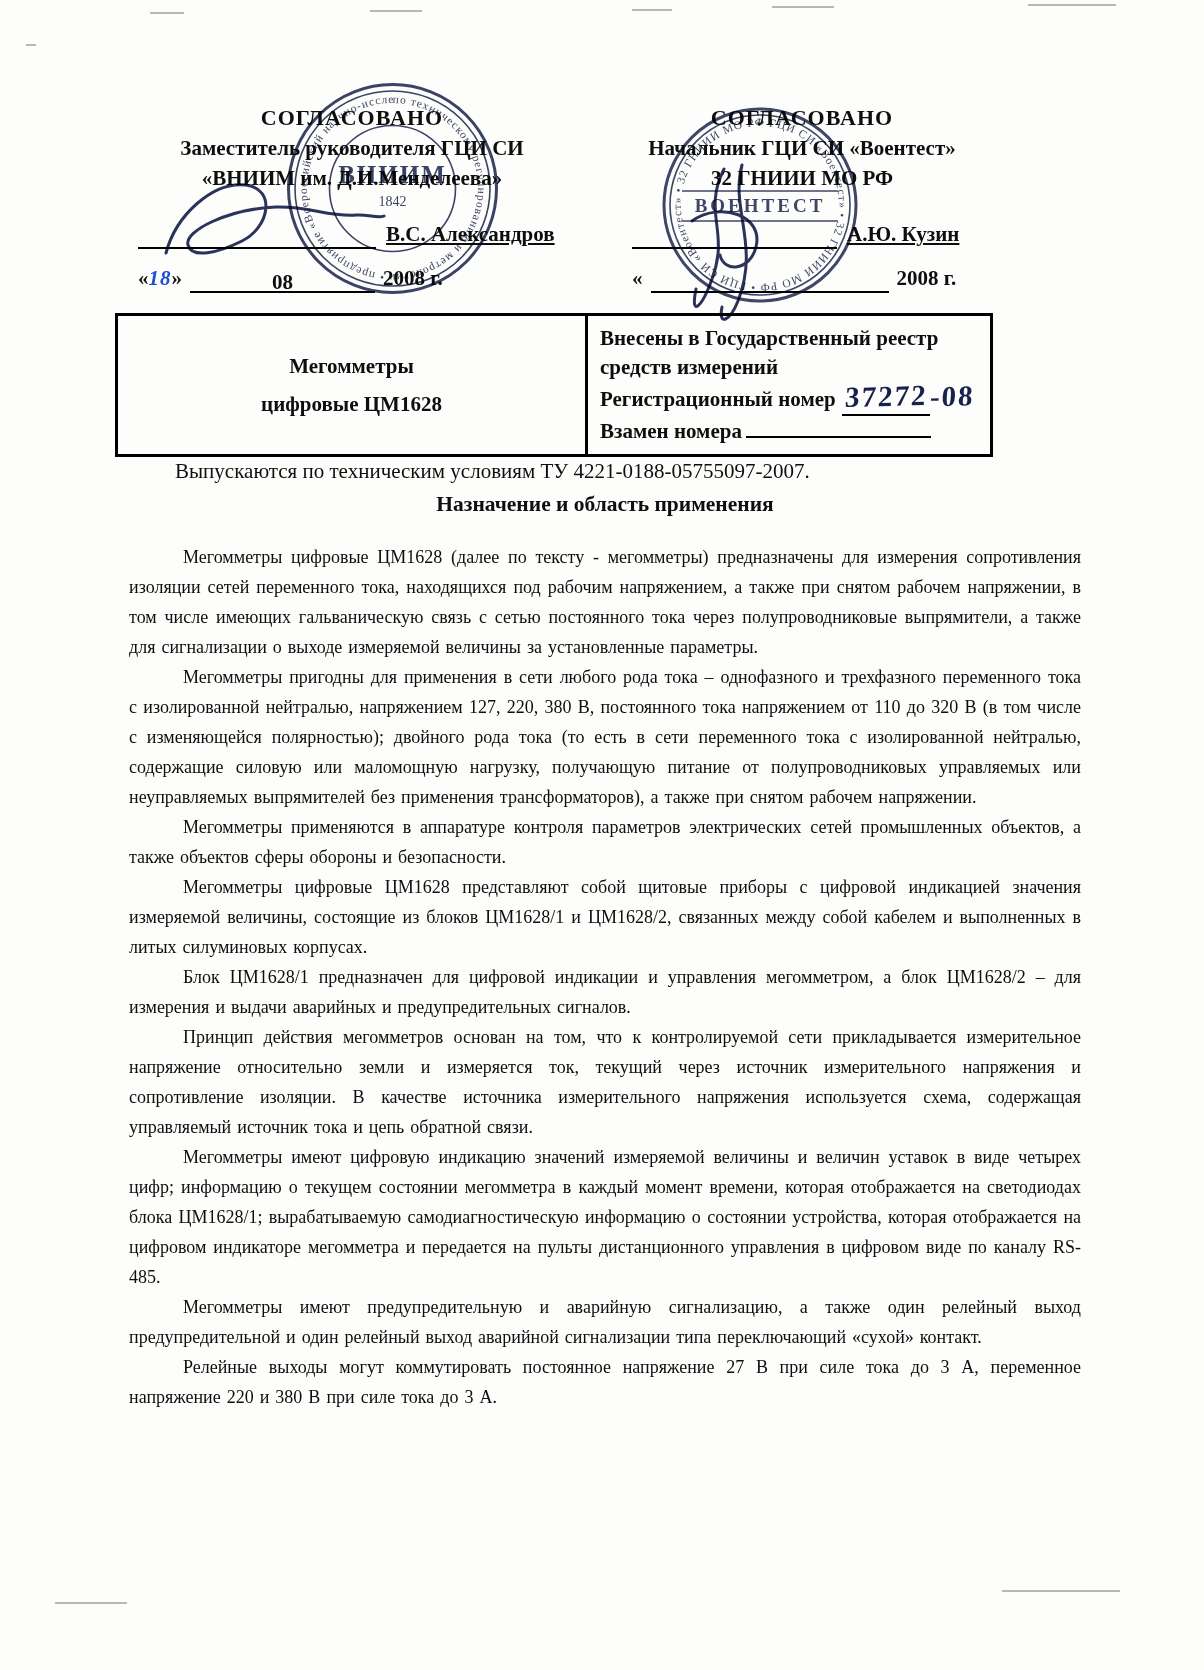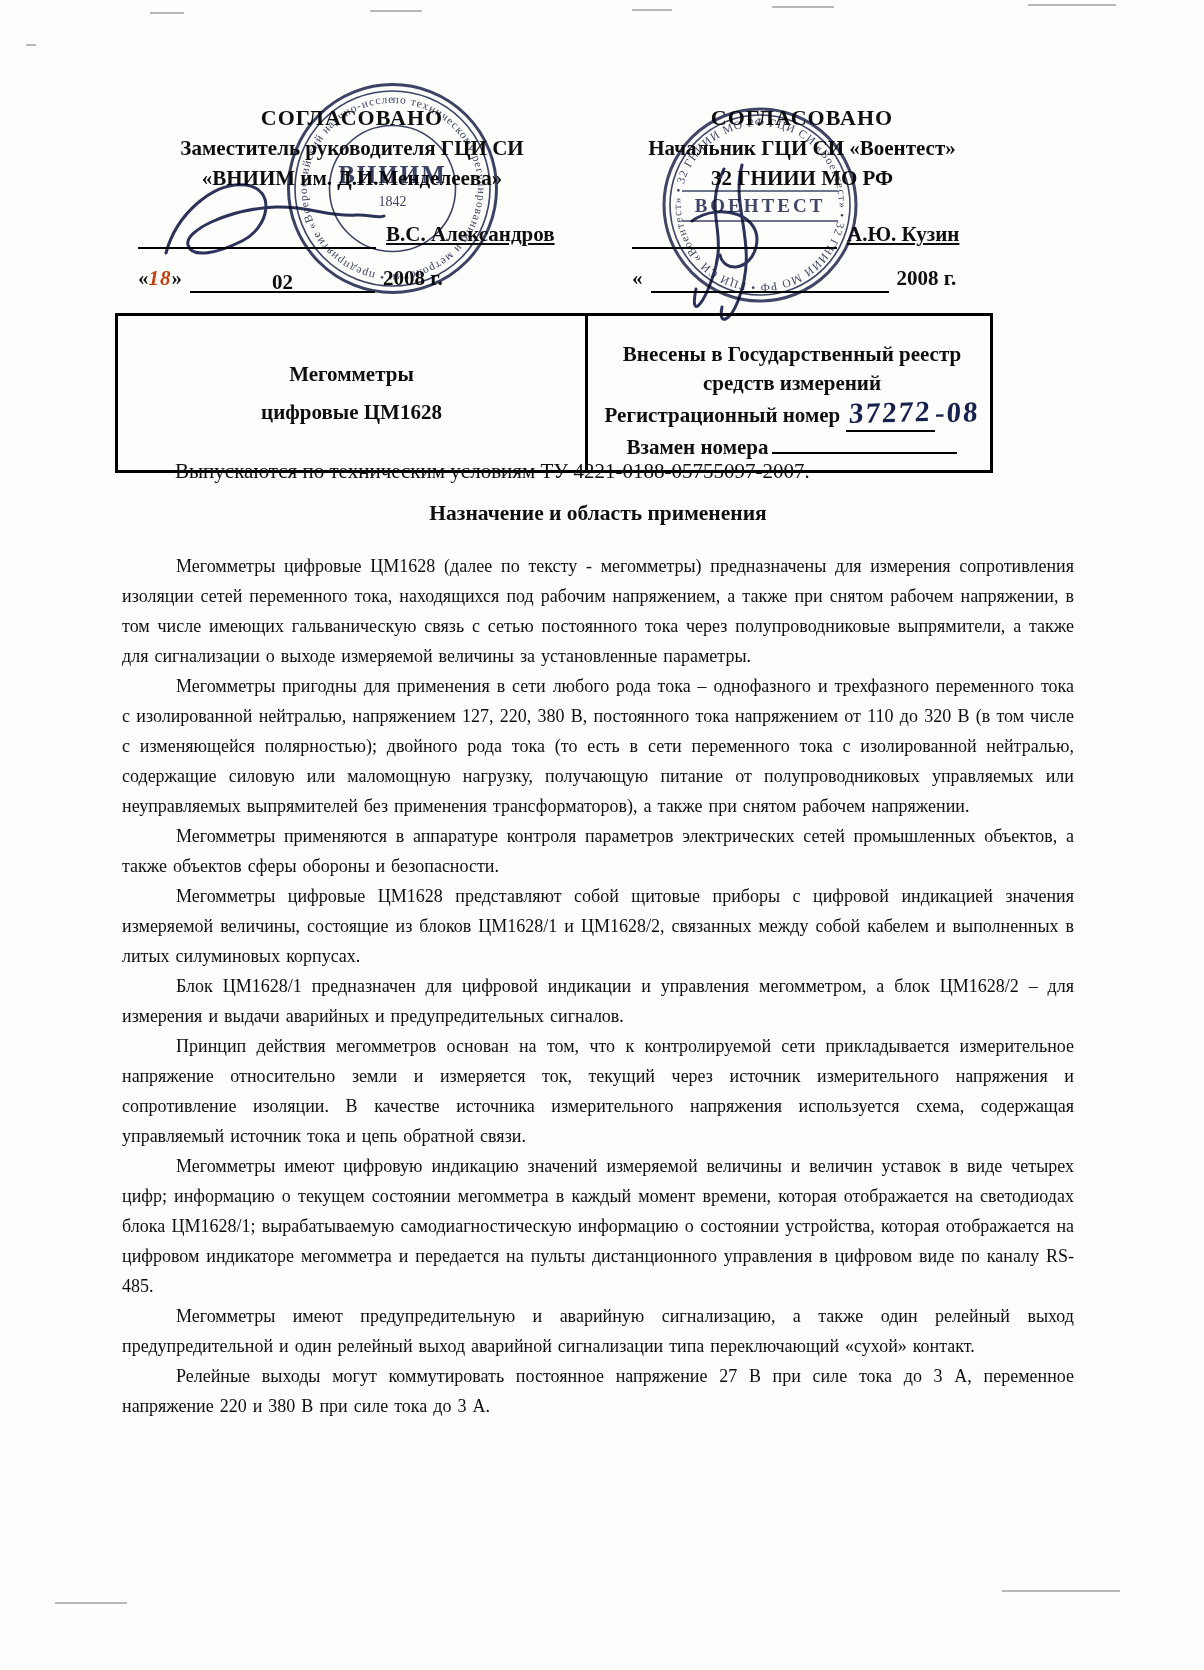--- a/index.html
+++ b/index.html
@@ -22,47 +22,47 @@
   .approval .role  { text-align:center; }
   .name-row { margin-top:26px; display:flex; align-items:flex-end; white-space:nowrap;text-decoration:underline; }
   .sig-underline { display:inline-block; border-bottom:2px solid #000; height:26px; }
   .approval-left  .sig-underline { width:238px; }
   .approval-right .sig-underline { width:205px; }
   .name-row .name { padding-left:10px; }
   .date-row { margin-top:14px; display:flex; align-items:flex-end; white-space:nowrap; }
   .date-fill { display:inline-block; border-bottom:2px solid #000; height:26px; text-align:center; }
   .approval-left  .date-fill { width:185px; margin:0 8px; }
   .approval-right .date-fill { width:238px; margin:0 8px; }
-  .hand { font-style:italic; color:#c2410c; letter-spacing:1px; }
+  .hand { font-style:italic; color:#1d4ed8; letter-spacing:1px; }
 
   
   .stamp { position:absolute; opacity:.9; mix-blend-mode:multiply; z-index:4; }
   .stamp-left  { left:285px; top:-22px; }
   .stamp-right { left:660px; top:2px; }
   .signature { position:absolute; z-index:5; mix-blend-mode:multiply; }
   .signature-left  { left:158px; top:72px; }
   .signature-right { left:672px; top:58px; }
 
   
   .reg-table {
     position:absolute; top:313px; left:115px; width:878px;
     border-collapse:collapse; font-weight:bold; font-size:21px;
   }
   .reg-table td { border:3px solid #000; vertical-align:middle; }
   .cell-left { width:470px; text-align:center; line-height:38px; height:130px; }
-  .cell-right { padding:24px 6px 8px 12px; line-height:29px; vertical-align:top;text-align:center; }
+  .cell-right { padding:8px 6px 8px 12px; line-height:29px; vertical-align:top; }
   .reg-row { white-space:nowrap; }
   .reg-underline { display:inline-block; border-bottom:2.5px solid #000; padding:0 3px; margin-left:6px; }
   .reg-num { font-size:29px; font-weight:bold; font-style:normal; letter-spacing:2px;
              color:#17214d; display:inline-block; transform:rotate(-1.5deg) skewX(-5deg); }
   .blank-line { display:inline-block; width:185px; border-bottom:2px solid #000; height:22px; margin-left:4px; }
 
   
   .tu-line { position:absolute; top:459px; left:175px; font-size:21px; }
-  .main-text { position:absolute; top:492px; left:122px; width:952px;margin-top:9px; }
+  .main-text { position:absolute; top:492px; left:129px; width:952px; }
   .main-text h3 { text-align:center; font-size:21.5px; font-weight:bold; margin:0 0 25px 0; }
   .main-text .section + .section h3 { margin-top:28px; }
   .main-text p {
     font-size:18px; line-height:30px; text-align:justify; text-indent:54px;
     word-spacing:1.5px; margin:0;
   }
 </style>
 </head>
 <body>
 
@@ -84,21 +84,21 @@
       <div class="role">Заместитель руководителя ГЦИ СИ</div>
       <div class="role">«ВНИИМ им. Д.И.Менделеева»</div>
       <div class="name-row">
         <span class="sig-underline"></span>
         <span class="name">В.С. Александров</span>
       </div>
       <div class="date-row">
         <span>«</span>
         <span class="hand">18</span>
         <span>»</span>
-        <span class="date-fill"><span>02</span></span>
+        <span class="date-fill"><span>08</span></span>
         <span>2008 г.</span>
       </div>
     </div>
 
     <div class="approval approval-right">
       <div class="title">СОГЛАСОВАНО</div>
       <div class="role">Начальник ГЦИ СИ «Воентест»</div>
       <div class="role">32 ГНИИИ МО РФ</div>
       <div class="name-row">
         <span class="sig-underline"></span>

